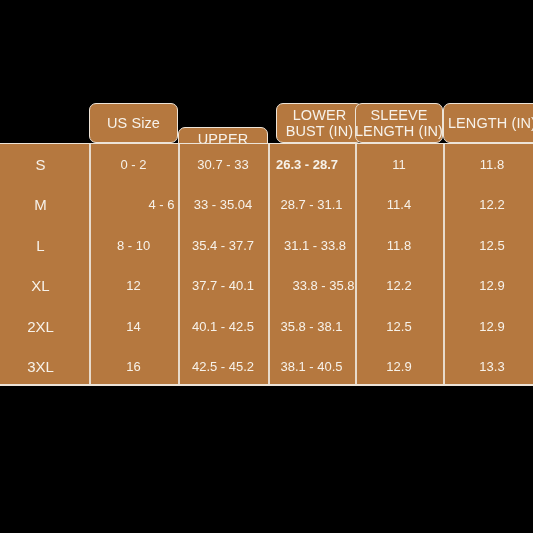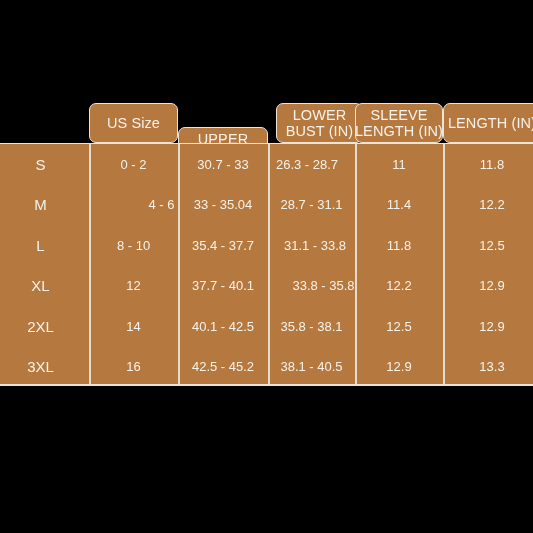--- a/index.html
+++ b/index.html
@@ -120,21 +120,21 @@
 
   <div class="tbody">
       <div class="vline" style="left: 89px;"></div>
       <div class="vline" style="left: 178px;"></div>
       <div class="vline" style="left: 268px;"></div>
       <div class="vline" style="left: 355px;"></div>
       <div class="vline" style="left: 443px;"></div>
       <div class="cell size-label" style="left: -8px; width: 97px; top: 0px;">S</div>
       <div class="cell" style="left: 89px; width: 89px; top: 0px;">0 - 2</div>
       <div class="cell" style="left: 178px; width: 90px; top: 0px;">30.7 - 33</div>
-      <div class="cell" style="left: 268px; width: 78px; top: 0px;">26.3 - 28.7</div>
+      <div class="cell" style="left: 268px; width: 78px; top: 0px; font-weight: bold;">26.3 - 28.7</div>
       <div class="cell" style="left: 355px; width: 88px; top: 0px;">11</div>
       <div class="cell" style="left: 443px; width: 98px; top: 0px;">11.8</div>
       <div class="cell size-label" style="left: -8px; width: 97px; top: 40.5px;">M</div>
       <div class="cell" style="left: 89px; width: 89px; top: 40.5px; padding-left: 28px;">4 - 6</div>
       <div class="cell" style="left: 178px; width: 90px; top: 40.5px;">33 - 35.04</div>
       <div class="cell" style="left: 268px; width: 87px; top: 40.5px;">28.7 - 31.1</div>
       <div class="cell" style="left: 355px; width: 88px; top: 40.5px;">11.4</div>
       <div class="cell" style="left: 443px; width: 98px; top: 40.5px;">12.2</div>
       <div class="cell size-label" style="left: -8px; width: 97px; top: 81px;">L</div>
       <div class="cell" style="left: 89px; width: 89px; top: 81px;">8 - 10</div>

